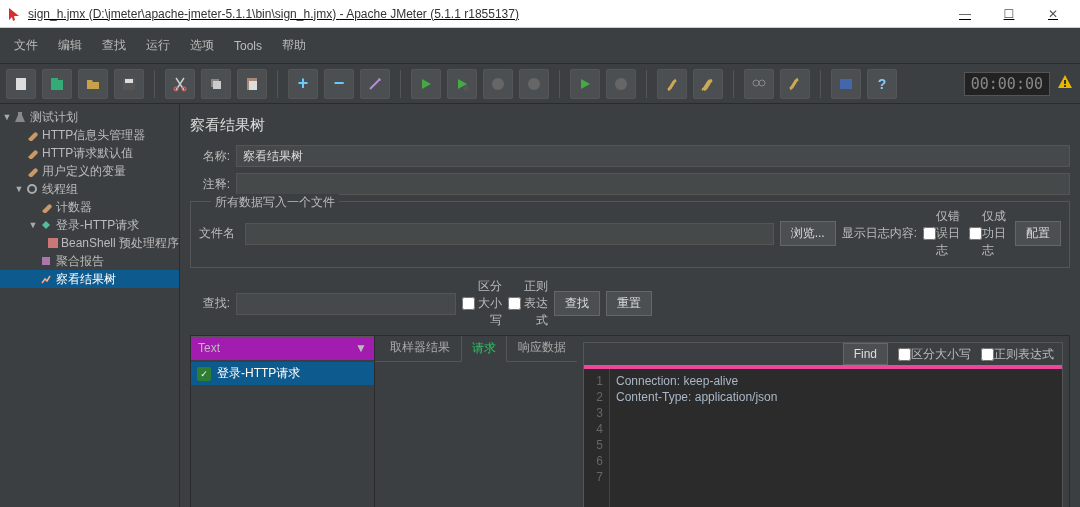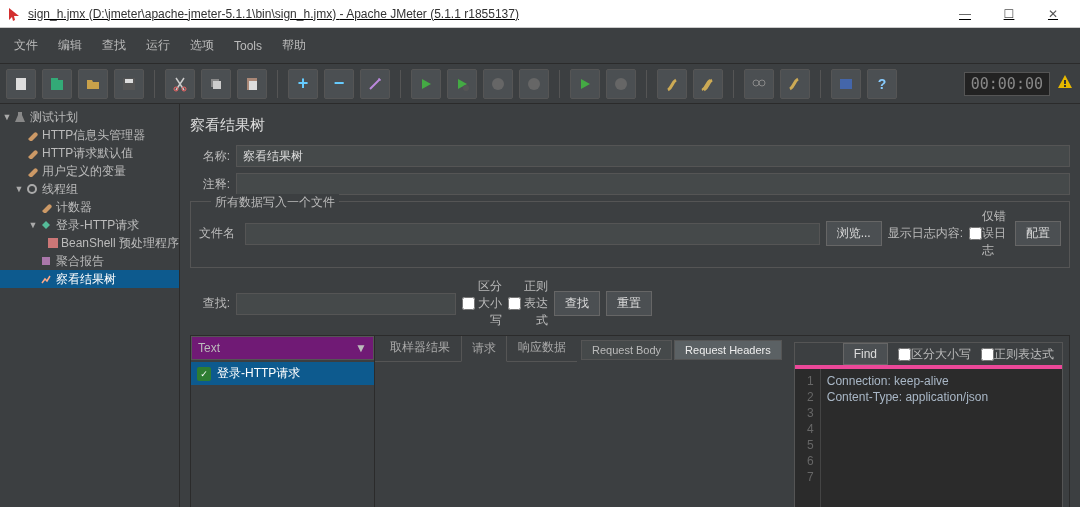--- a/index.html
+++ b/index.html
@@ -44,28 +44,28 @@
   .btn { border: 1px solid #666; background: #4b4f52; color: #ddd; padding: 3px 10px; font-size: 12px; }
   .chk { display: inline-flex; align-items: center; }
   .chk input { width: 13px; height: 13px; }
   
   .search-row { display: flex; align-items: center; gap: 6px; margin: 4px 0 6px 0; }
   .search-row label { width: 40px; text-align: right; }
   .search-row .field { width: 220px; height: 22px; border: 1px solid #555; background: #45494a; }
   
   .results { flex: 1; display: flex; border: 1px solid #2b2b2b; overflow: hidden; }
   .res-left { width: 184px; border-right: 1px solid #2b2b2b; display: flex; flex-direction: column; }
-  .res-dd { height: 24px; border: 1px solid #555; background: #701a75; display: flex; align-items: center; padding: 0 6px; justify-content: space-between; margin-bottom: 2px; }
+  .res-dd { height: 24px; border: 1px solid #555; background: #a21caf; display: flex; align-items: center; padding: 0 6px; justify-content: space-between; margin-bottom: 2px; }
   .res-item { display: flex; align-items: center; padding: 3px 6px; gap: 6px; background: #0d5a8e; color: #fff; }
   .shield { width: 14px; height: 14px; background: #2e7d32; border-radius: 2px; display: inline-flex; align-items: center; justify-content: center; font-size: 9px; color: #fff; }
   
   .res-right { flex: 1; display: flex; }
   .htab-row { display: flex; height: 26px; align-items: flex-end; border-bottom: 1px solid #555; padding-left: 4px; gap: 0; }
   .htab { padding: 4px 10px; border: 1px solid transparent; color: #aaa; font-size: 12px; cursor: default; }
-  .htab.active { border: 1px solid #555; border-bottom: 1px solid #3c3f41; background: #3c3f41; color: #a3a3a3; position: relative; top: 1px; }
+  .htab.active { border: 1px solid #555; border-bottom: 1px solid #3c3f41; background: #3c3f41; color: #22c55e; position: relative; top: 1px; }
   
   .subtab-row { display: flex; height: 24px; align-items: center; padding: 4px 4px 0 4px; gap: 0; }
   .subtab { padding: 3px 10px; border: 1px solid #555; background: #45494a; color: #bbb; font-size: 11px; margin-right: 2px;}
   .subtab.active { background: #5b6164; color: #eee; }
   
   .codepane { flex: 1; margin: 6px 6px 0 6px; border: 1px solid #555; background: #2b2b2b; display: flex; flex-direction: column; }
   .code-toolbar { height: 26px; display: flex; align-items: center; justify-content: flex-end; gap: 10px; padding: 0 8px; border-bottom: 4px solid #ec4899; background: #3c3f41; }
   .code-body { flex: 1; display: flex; font-family: Consolas, monospace; font-size: 12px; }
   .gutter { width: 26px; background: #2b2b2b; color: #666; text-align: right; padding: 4px 6px 0 0; line-height: 16px; border-right: 1px solid #444;}
   .code-lines { flex: 1; padding: 4px 6px 0 6px; line-height: 16px; color: #a9b7c6; position: relative; white-space: pre; }
@@ -340,20 +340,24 @@
     <div class="fieldset">
       <span class="legend">所有数据写入一个文件</span>
       <div class="file-row">
         <label>文件名</label>
         <input class="field" style="">
         <button class="btn">浏览...</button>
         <span>显示日志内容:</span>
         <label class="chk">
             <input type="checkbox" style="">
             <span>仅错误日志</span>
+          </label>
+        <label class="chk">
+            <input type="checkbox" style="">
+            <span>仅成功日志</span>
           </label>
         <button class="btn">配置</button>
       </div>
     </div>
 
     <div class="search-row">
       <label>查找:</label>
       <input class="field" style="">
       <label class="chk">
           <input type="checkbox" style="">
@@ -376,24 +380,20 @@
         <div class="res-item">
           <span class="shield">✓</span>
           <span>登录-HTTP请求</span>
         </div>
       </div>
       <div class="res-right">
         <div class="htab-row">
           <div class="htab">取样器结果</div>
           <div class="htab active">请求</div>
           <div class="htab">响应数据</div>
-        </div>
-        <div class="subtab-row">
-          <div class="subtab">Request Body</div>
-          <div class="subtab active">Request Headers</div>
         </div>
         <div class="codepane">
           <div class="code-toolbar">
             <button class="btn">Find</button>
             <label class="chk">
                 <input type="checkbox" style="">
                 <span>区分大小写</span>
               </label>
             <label class="chk">
                 <input type="checkbox" style="">

